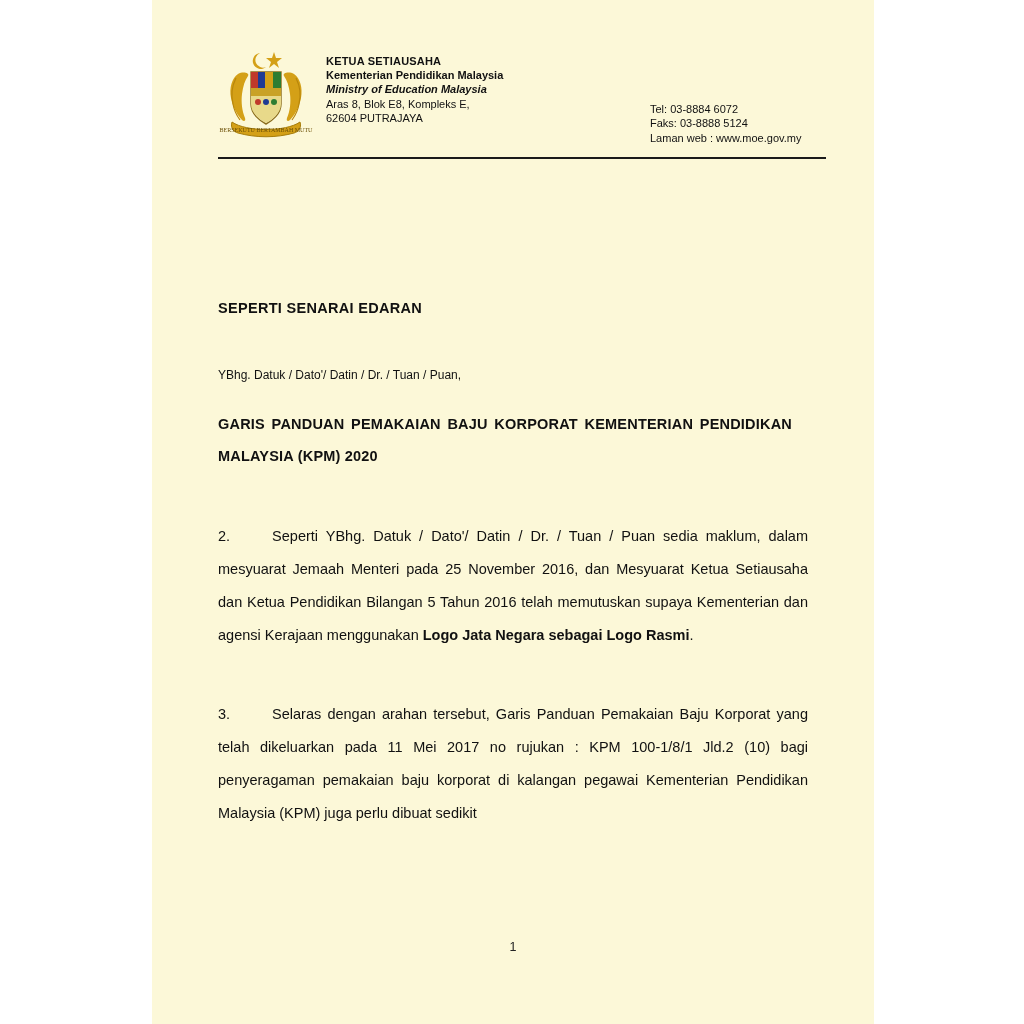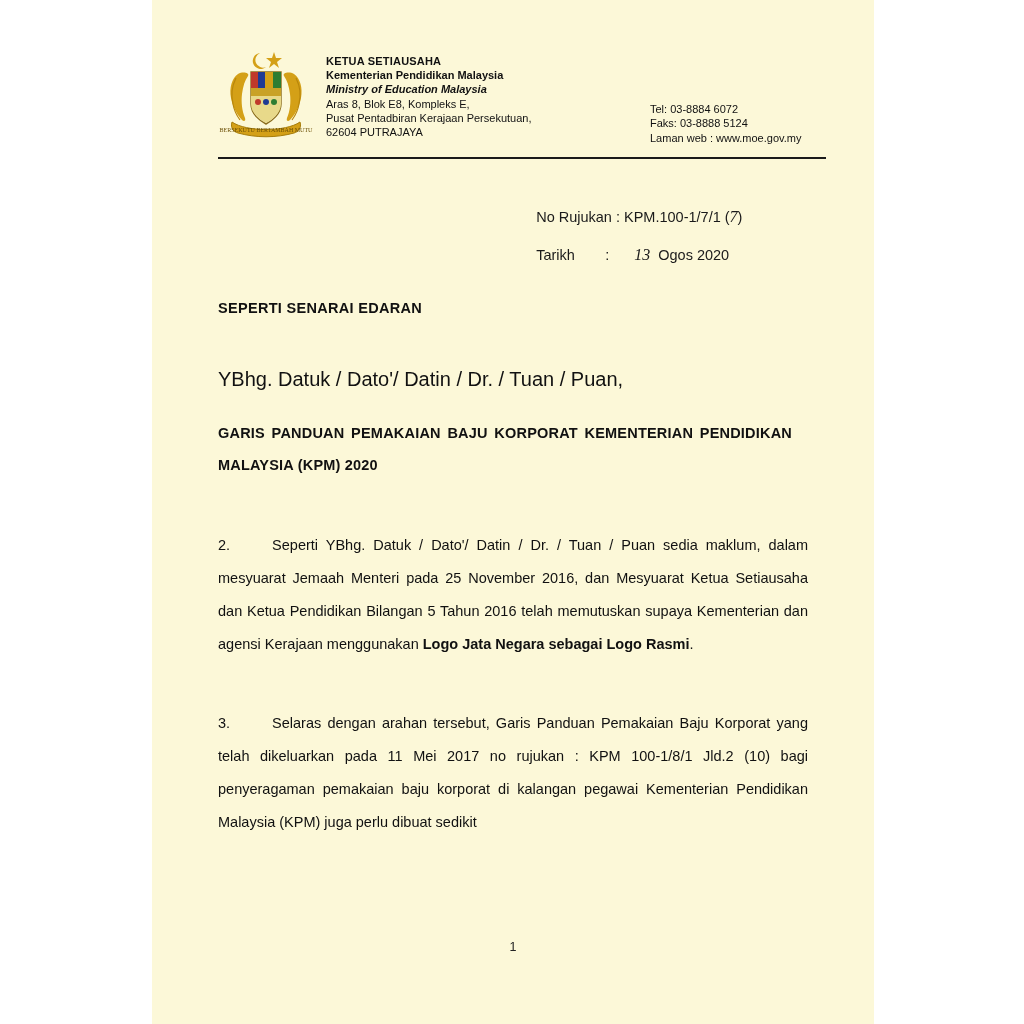--- a/index.html
+++ b/index.html
@@ -103,21 +103,21 @@
   }
 
   .addressee {
     font-size: 14.5px;
     font-weight: bold;
     letter-spacing: 0.3px;
     margin: 0 0 52px 0;
   }
 
   .salutation {
-    font-size: 20px;
+    font-size: 12px;
     margin: 0 0 26px 0;
   }
 
   .subject {
     font-size: 14.5px;
     font-weight: bold;
     text-align: justify;
     text-align-last: left;
     line-height: 32px;
     letter-spacing: 0.2px;
@@ -177,41 +177,32 @@
         <path d="M14 78 c14 10 54 10 68 0 c2 6 -2 10 -6 11 c-18 5 -38 5 -56 0 c-4 -1 -8 -5 -6 -11z" fill="#d4a017" stroke="#a67c08" stroke-width="1"></path>
         <text x="48" y="88" font-size="6" text-anchor="middle" fill="#6b4f05" font-family="Liberation Serif, serif">BERSEKUTU BERTAMBAH MUTU</text>
       </svg>
     </div>
 
     <div class="header-text">
       <div class="l1">KETUA SETIAUSAHA</div>
       <div class="l3">Kementerian Pendidikan Malaysia</div>
       <div class="l4">Ministry of Education Malaysia</div>
       <div class="l5">Aras 8, Blok E8, Kompleks E,</div>
-      <div class="l6">Pusat Pentadbiran Kerajaan Persekutuan,</div>
       <div class="l7">62604 PUTRAJAYA</div>
     </div>
 
     <div class="contact-text">
       <div>Tel: 03-8884 6072</div>
       <div>Faks: 03-8888 5124</div>
       <div>Laman web : www.moe.gov.my</div>
     </div>
   </div>
 
   <div class="rule"></div>
 
-  <div class="refblock">
-    <div class="ref-line">
-      <span>No Rujukan : KPM.100-1/7/1 (</span><span class="ref-handwrite">7</span><span>)</span>
-    </div>
-    <div class="ref-line">
-      <span style="display:inline-block;width:44px">Tarikh</span><span style="display:inline-block;width:54px;text-align:center">:</span><span class="ref-handwrite">13</span><span>&nbsp; </span><span>Ogos 2020</span>
-    </div>
-  </div>
 
   <div class="body">
 
     <div class="addressee">SEPERTI SENARAI EDARAN</div>
 
     <div class="salutation">YBhg. Datuk / Dato'/ Datin / Dr. / Tuan / Puan,</div>
 
     <div class="subject">GARIS PANDUAN PEMAKAIAN BAJU KORPORAT KEMENTERIAN PENDIDIKAN MALAYSIA (KPM) 2020</div>
 
 

